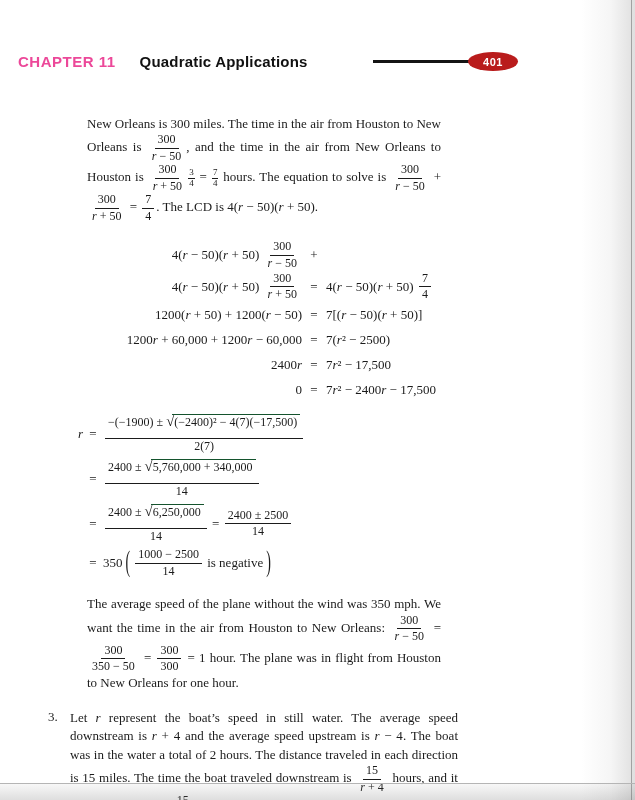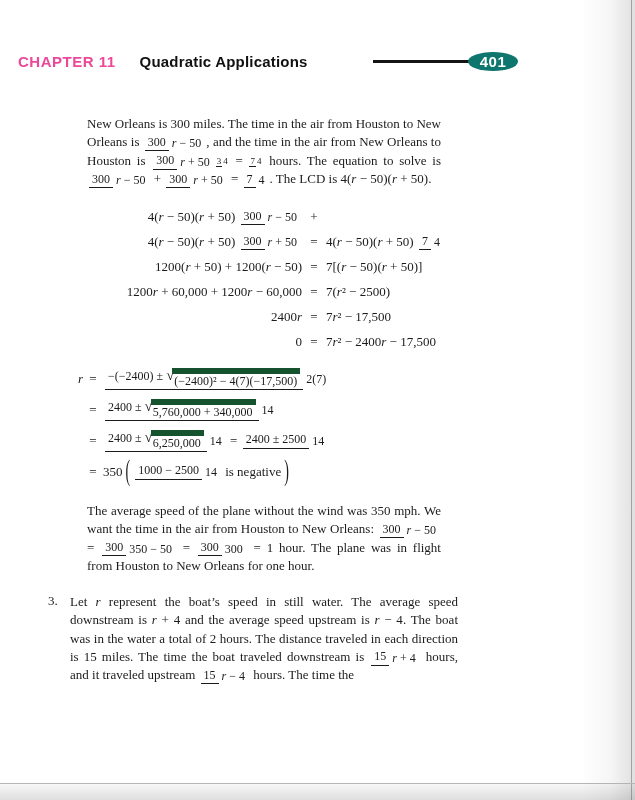--- a/index.html
+++ b/index.html
@@ -17,42 +17,42 @@
     background:linear-gradient(to bottom, rgba(130,130,130,0.06), rgba(105,105,105,0.22));}
 
   
   .chapter-header{position:absolute;top:52px;left:18px;width:500px;
     display:flex;align-items:center;
     font-family:"Liberation Sans", sans-serif;font-weight:700;font-size:15px;}
   .chapter-label{color:#ec4899;letter-spacing:.5px;}
   .chapter-title{color:#111;margin-left:24px;letter-spacing:.2px;}
   .header-rule-wrap{margin-left:auto;display:flex;align-items:center;}
   .rule{width:100px;height:3px;background:#141414;margin-right:-5px;}
-  .page-badge{width:50px;height:19px;background:#0f766e;border-radius:50%;
-    color:#fff;font-size:15px;display:flex;align-items:center;justify-content:center;
+  .page-badge{width:50px;height:19px;background:#b91c1c;border-radius:50%;
+    color:#fff;font-size:11px;display:flex;align-items:center;justify-content:center;
     letter-spacing:.5px;}
 
   
   .content{position:absolute;left:70px;top:98px;width:388px;font-size:13px;}
   .para{margin:17px;text-align:justify;line-height:1.42;}
   i{font-style:italic;}
 
   
-  .frac{display:inline-flex;flex-direction:row;align-items:center;
+  .frac{display:inline-flex;flex-direction:column;align-items:center;
     vertical-align:middle;margin:0 2px;line-height:1.12;font-size:12px;text-align:center;}
   .fr-n{padding:0 3px 1px;border-bottom:1px solid #1b1b1b;white-space:pre;}
   .fr-d{padding:1px 3px 0;white-space:pre;}
   .frac.small{font-size:9px;line-height:1.05;margin:0 1px;}
   .frac.small .fr-n{padding:0 1px 0;}
   .frac.small .fr-d{padding:0 1px 0;}
 
   
   .sqrt{display:inline-flex;align-items:flex-start;white-space:pre;}
   .sqrt-sym{font-size:1.25em;line-height:1;}
-  .sqrt-rad{border-top:6px solid #14532d;padding:1px 3px 0 2px;margin-left:-2px;}
+  .sqrt-rad{border-top:1px solid #14532d;padding:1px 3px 8px 2px;margin-left:-2px;}
 
   
   .bigp{display:inline-block;transform:scaleY(2.05);font-size:14px;
     vertical-align:middle;margin:0 3px;}
 
   
   .eq-block{margin:8px 0 10px 0;}
   .eq-row{display:flex;align-items:center;min-height:23px;margin:2px 0;}
   .eq-left{width:232px;display:flex;justify-content:flex-end;align-items:center;}
   .eq-sep{width:24px;text-align:center;flex:none;}
@@ -176,21 +176,21 @@
           </div>
         </div>
       </div>
 
     <div class="fm-block">
         <div class="fm-row">
           <div class="fm-label"><span class="tx"><i>r</i></span></div>
           <div class="fm-eq">=</div>
           <div class="fm-expr">
             <span class="frac">
-              <span class="fr-n"><span class="tx">−(−2400) ± </span><span class="sqrt"><span class="sqrt-sym">√</span><span class="sqrt-rad"><span class="tx">(−2400)² − 4(7)(−17,500)</span></span></span></span>
+              <span class="fr-n"><span class="tx">−(−1900) ± </span><span class="sqrt"><span class="sqrt-sym">√</span><span class="sqrt-rad"><span class="tx">(−2400)² − 4(7)(−17,500)</span></span></span></span>
               <span class="fr-d"><span class="tx">2(7)</span></span>
             </span>
           </div>
         </div>
         <div class="fm-row">
           <div class="fm-label"></div>
           <div class="fm-eq">=</div>
           <div class="fm-expr">
             <span class="frac">
               <span class="fr-n"><span class="tx">2400 ± </span><span class="sqrt"><span class="sqrt-sym">√</span><span class="sqrt-rad"><span class="tx">5,760,000 + 340,000</span></span></span></span>

